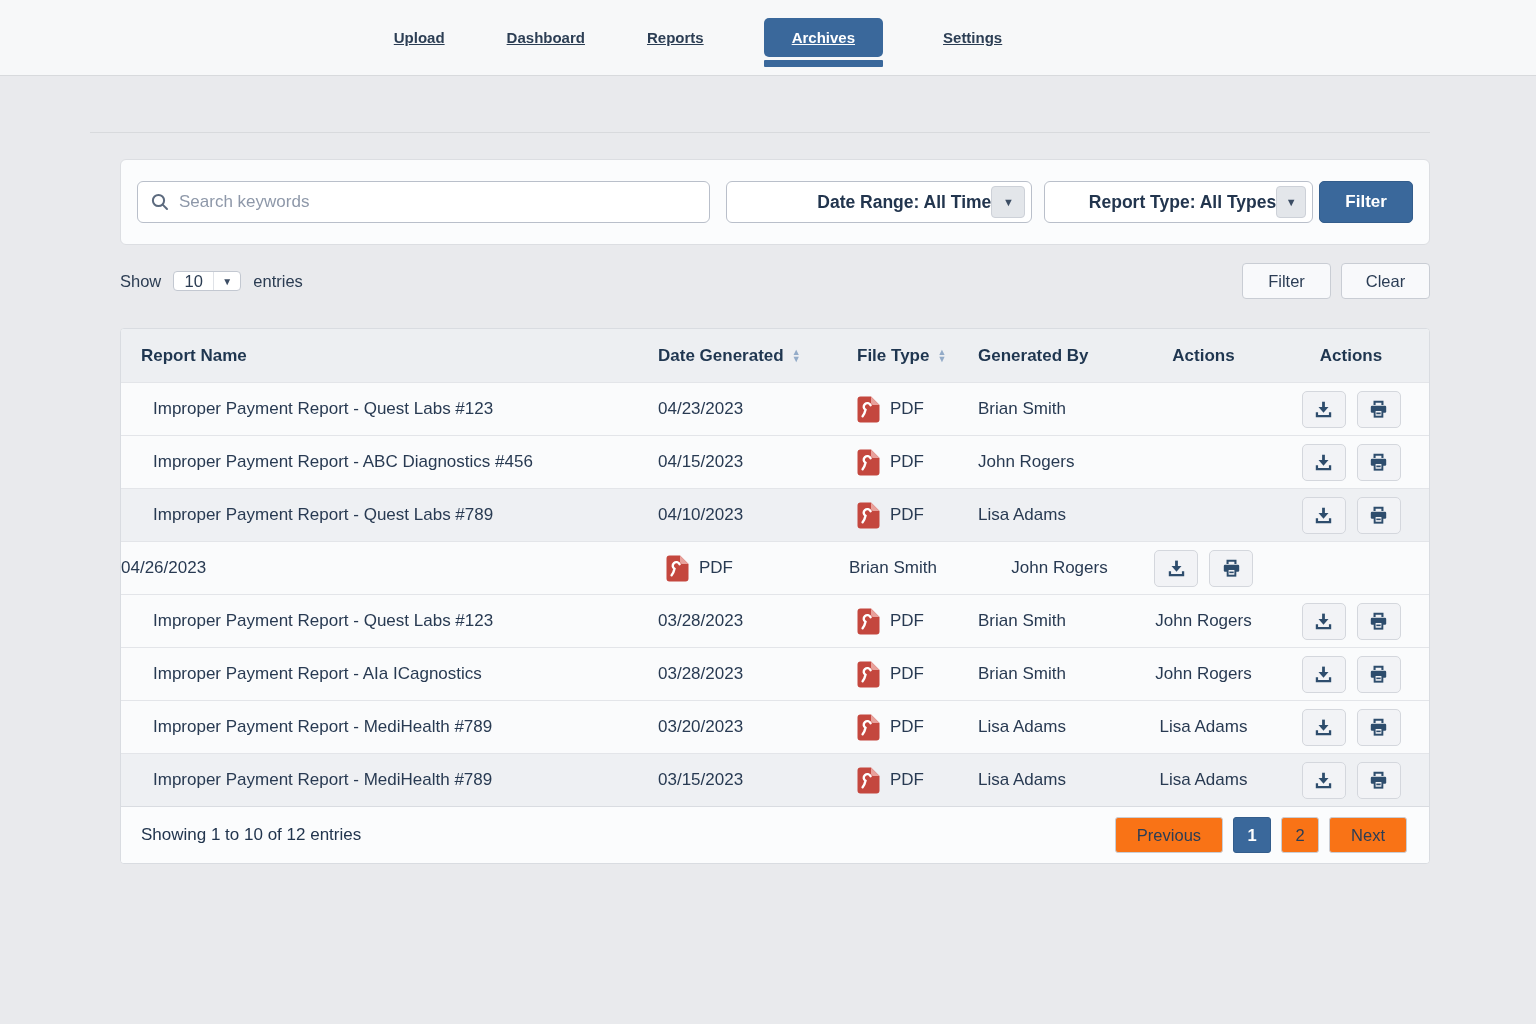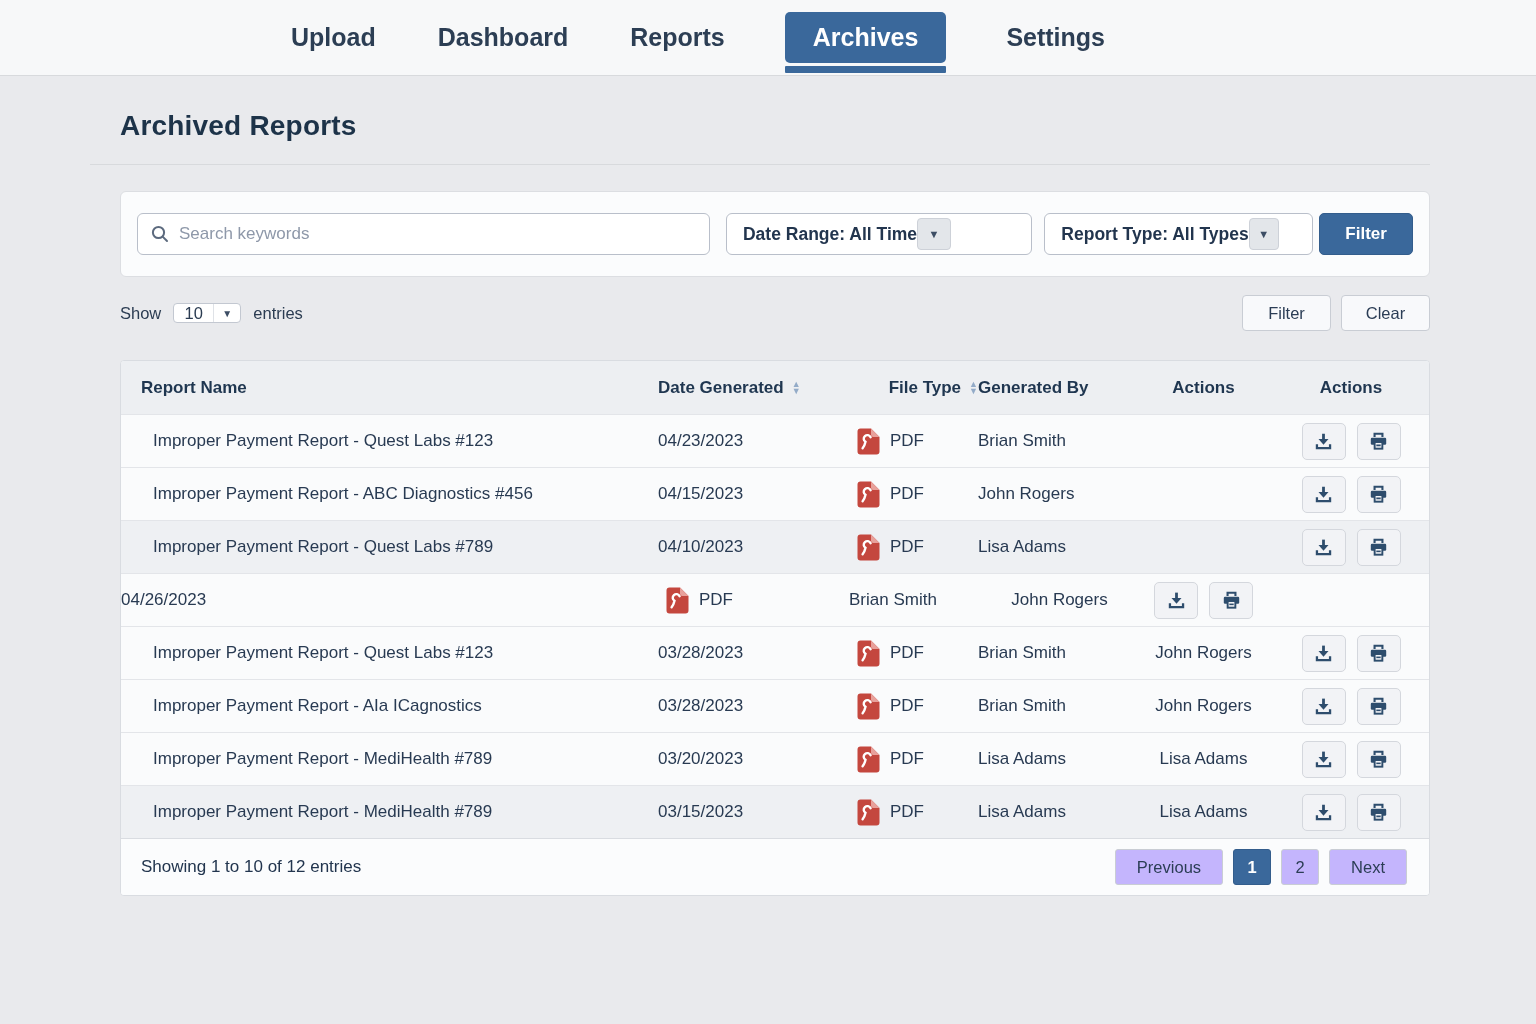--- a/index.html
+++ b/index.html
@@ -9,22 +9,22 @@
     background:#e9eaed;
     color:#24364e;
   }
   
   .topbar {
     height:76px; background:#f7f8f9; border-bottom:1px solid #d8dadd;
     display:flex; align-items:center; justify-content:center;
   }
   .navgroup { display:flex; align-items:center; gap:58px; transform:translateX(-70px); }
   .nav-item {
-    font-size:25px; font-weight:700; color:#2c3e54; background:none; border:none;
-    padding:11px 2px; cursor:pointer; font-family:inherit;
+    font-size:15px; font-weight:700; color:#2c3e54; background:none; border:none;
+    padding:11px 2px; cursor:pointer; font-family:inherit;text-decoration:underline;
   }
   .nav-item.active {
     background:#3a689b; color:#fff; padding:11px 28px; border-radius:5px;
     position:relative;
   }
   .nav-item.active::after {
     content:""; position:absolute; left:0; right:0; top:calc(100% + 3px);
     height:7px; background:#3a689b; border-radius:1px;
   }
   
@@ -40,21 +40,21 @@
     width:580px; height:42px; background:#fff; border:1px solid #b9bfca; border-radius:6px;
     display:flex; align-items:center; padding:0 12px; gap:9px;
   }
   .search-box input {
     border:none; outline:none; flex:1; font-size:17px; color:#31425a;
     font-family:inherit; background:transparent;
   }
   .search-box input::placeholder { color:#8e98a9; }
   .dropdown {
     height:42px; background:#fff; border:1px solid #b9bfca; border-radius:6px;
-    display:flex; align-items:center; justify-content:flex-start;
+    display:flex; align-items:center; justify-content:flex-end;
     padding:0 6px 0 16px; cursor:pointer;
   }
   .dd-date { width:310px; margin-left:16px; }
   .dd-type { width:272px; margin-left:12px; }
   .dd-label { font-size:17.5px; font-weight:700; color:#22354e; }
   .dd-arrowbox {
     width:34px; height:32px; background:#e3e6ea; border:1px solid #cdd1d8; border-radius:4px;
     display:flex; align-items:center; justify-content:center;
     font-size:11px; color:#3c4d64;
   }
@@ -87,21 +87,21 @@
     overflow:hidden;
   }
   .thead-row, .tr {
     display:grid;
     grid-template-columns:537px 191px 129px 163px 125px 170px;
     align-items:center; height:53px;
   }
   .thead-row { background:#edeff2; }
   .th { font-size:17px; font-weight:700; color:#1f3650; display:flex; align-items:center; gap:8px; }
   .th.c1 { padding-left:20px; }
-  .th.c3 { padding-left:8px;justify-content:flex-end; }
+  .th.c3 { padding-left:8px; }
   .th.c5, .th.c6 { justify-content:center; }
   .sort { display:flex; flex-direction:column; line-height:7px; font-size:9px; color:#93abc8; }
   .tr { border-top:1px solid #e3e5e9; background:#fafbfc; }
   .tr.shaded { background:#eef0f3; }
   .td { font-size:17px; color:#283a52; }
   .td-name { padding-left:32px; }
   .td-type { padding-left:8px; display:flex; align-items:center; gap:10px; }
   .td-action-name { text-align:center; }
   .td-actions { display:flex; justify-content:center; gap:11px; }
   .iconbtn {
@@ -109,42 +109,41 @@
     display:flex; align-items:center; justify-content:center; cursor:pointer;
   }
   
   .tfoot {
     height:57px; border-top:1px solid #d9dce1; display:flex; align-items:center;
     padding:0 10px 0 20px; background:#fbfcfd;
   }
   .summary { font-size:17px; color:#22354e; }
   .pager { margin-left:auto; display:flex; gap:10px; margin-right:12px; }
   .pg-btn {
-    height:36px; background:#c4b5fd; border:1px solid #c9cdd4; border-radius:3px;
+    height:36px; background:#f97316; border:1px solid #c9cdd4; border-radius:3px;
     font-size:16.5px; color:#2b3d55; cursor:pointer; font-family:inherit; padding:0 21px;
   }
   .pg-num { width:38px; padding:0; }
   .pg-num.active { background:#3a689b; border-color:#335d8c; color:#fff; font-weight:700; }
 </style>
 </head>
 <body>
 
 <div class="topbar">
   <div class="navgroup">
     <button class="nav-item">Upload</button>
     <button class="nav-item">Dashboard</button>
     <button class="nav-item">Reports</button>
     <button class="nav-item active">Archives</button>
     <button class="nav-item">Settings</button>
   </div>
 </div>
 
 <div class="main">
 
-  <h1 class="page-title">Archived Reports</h1>
   <hr class="title-rule">
 
   <div class="filter-card">
     <div class="search-box">
       <span style="display:flex;">
         <svg width="20" height="20" viewBox="0 0 20 20">
           <circle cx="8.5" cy="8.5" r="5.6" fill="none" stroke="#5c6a7e" stroke-width="2"></circle>
           <path d="M12.9 12.9 L17 17" stroke="#5c6a7e" stroke-width="2" stroke-linecap="round"></path>
         </svg>
       </span>

